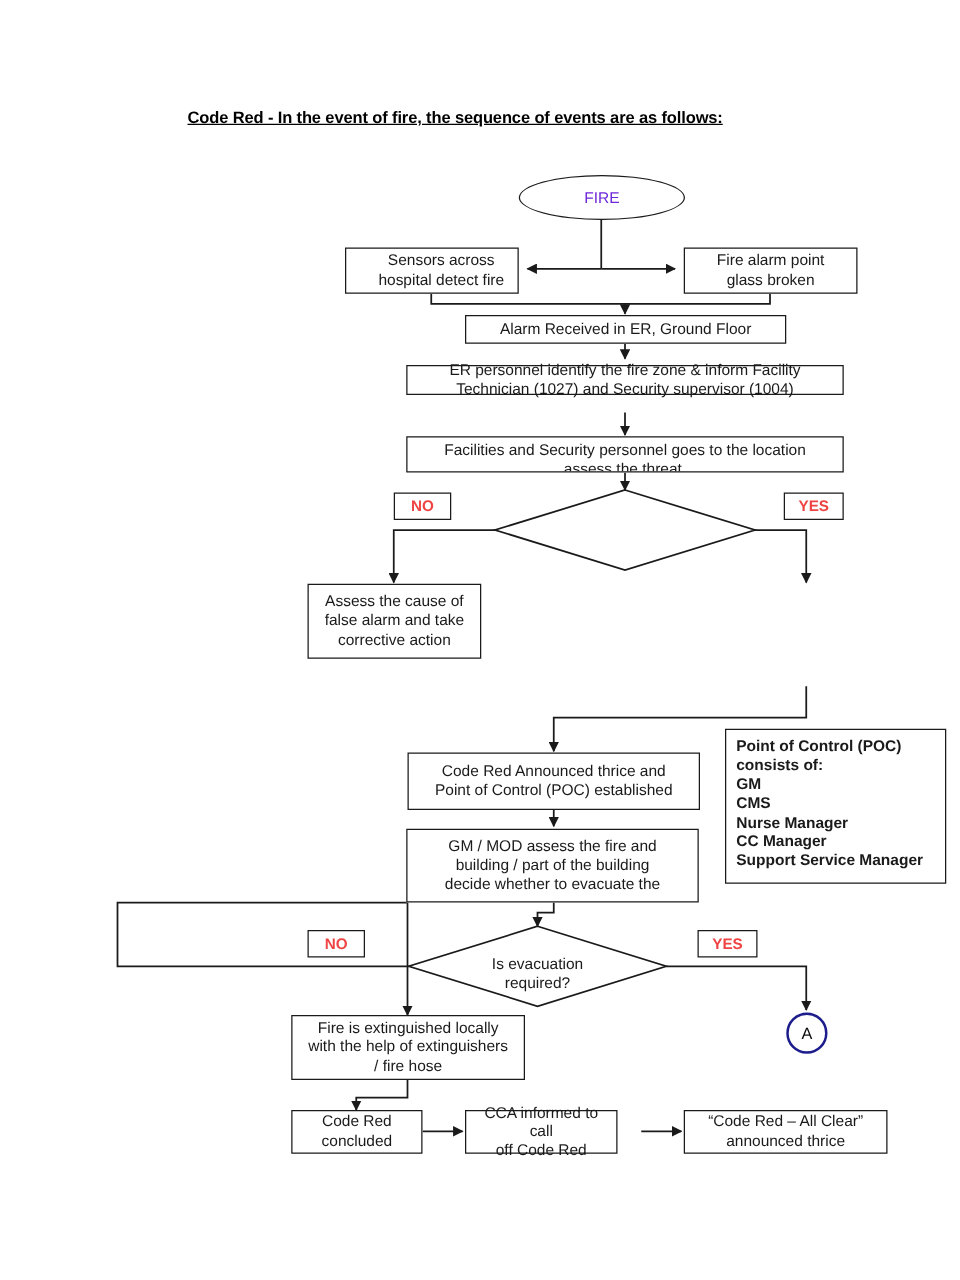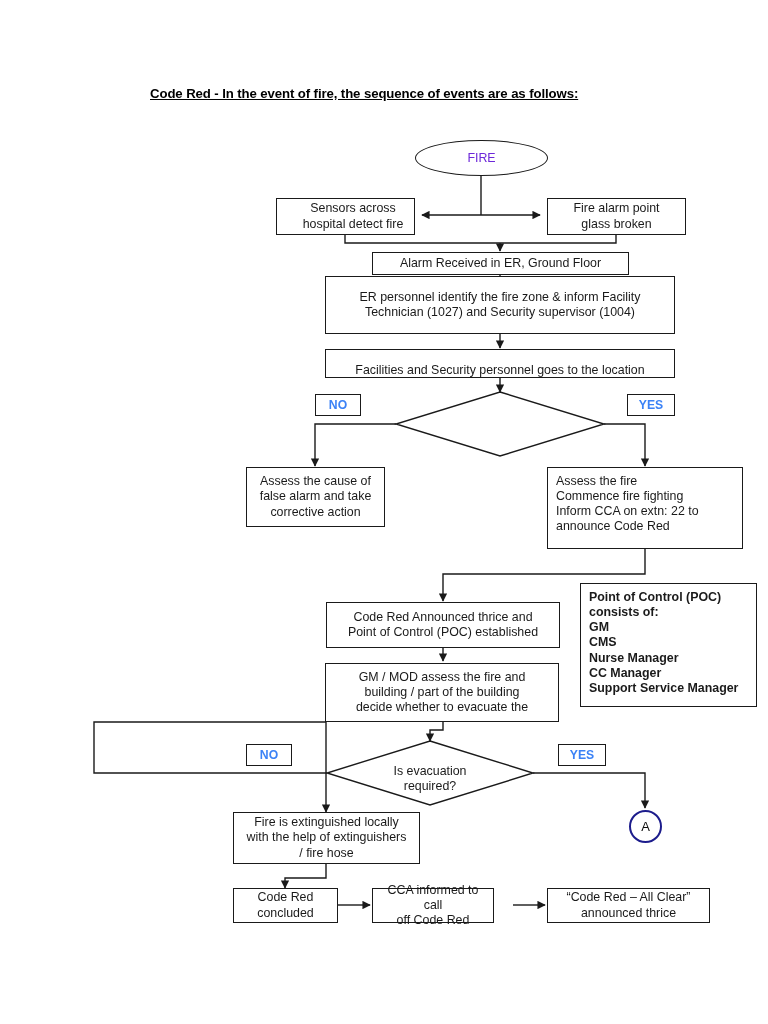--- a/index.html
+++ b/index.html
@@ -77,21 +77,21 @@
   .tag {
     position: absolute;
     box-sizing: border-box;
     border: 1px solid #1a1a1a;
     background: #ffffff;
     display: flex;
     align-items: center;
     justify-content: center;
     font-size: 12.2px;
     font-weight: bold;
-    color: #3b82f6;
+    color: #ef4444;
   }
   .diamond-label {
     position: absolute;
     text-align: center;
     font-size: 12.4px;
     line-height: 1.22;
     color: #1a1a1a;
     pointer-events: none;
   }
   .connector-circle {
@@ -188,28 +188,28 @@
     <span>Alarm Received in ER, Ground Floor</span>
   </div>
 
   <div class="node" style="left:547px; top:198px; width:139px; height:37px;">
     <div class="inner">
       <div>Fire alarm point</div>
       <div>glass broken</div>
     </div>
   </div>
 
-  <div class="node" style="left:325px; top:276px; width:350px; height:58px;">
+  <div class="node" style="left:325px; top:292px; width:350px; height:24px;">
     <div class="inner">
       <div>ER personnel identify the fire zone &amp; inform Facility</div>
       <div>Technician (1027) and Security supervisor (1004)</div>
     </div>
   </div>
 
-  <div class="node clipbox" style="left:325px; top:349px; width:350px; height:29px; align-items:flex-start; padding-top:13px;">
+  <div class="node clipbox" style="left:325px; top:349px; width:350px; height:29px; align-items:flex-start; padding-top:3px;">
     <div class="inner">
       <div>Facilities and Security personnel goes to the location</div>
       <div>assess the threat.</div>
     </div>
   </div>
 
 
   <div class="tag" style="left:315px; top:394px; width:46px; height:22px;">
     <span>NO</span>
   </div>
@@ -219,28 +219,20 @@
   </div>
 
   <div class="node" style="left:246px; top:467px; width:139px; height:60px;">
     <div class="inner">
       <div>Assess the cause of</div>
       <div>false alarm and take</div>
       <div>corrective action</div>
     </div>
   </div>
 
-  <div class="node left-align" style="left:547px; top:467px; width:196px; height:82px;">
-    <div class="inner">
-      <div>Assess the fire</div>
-      <div>Commence fire fighting</div>
-      <div>Inform CCA on extn: 22 to</div>
-      <div>announce Code Red</div>
-    </div>
-  </div>
 
   <div class="node" style="left:326px; top:602px; width:234px; height:46px;">
     <div class="inner">
       <div>Code Red Announced thrice and</div>
       <div>Point of Control (POC) established</div>
     </div>
   </div>
 
   <div class="node left-align bold" style="left:580px; top:583px; width:177px; height:124px;">
     <div class="inner">

